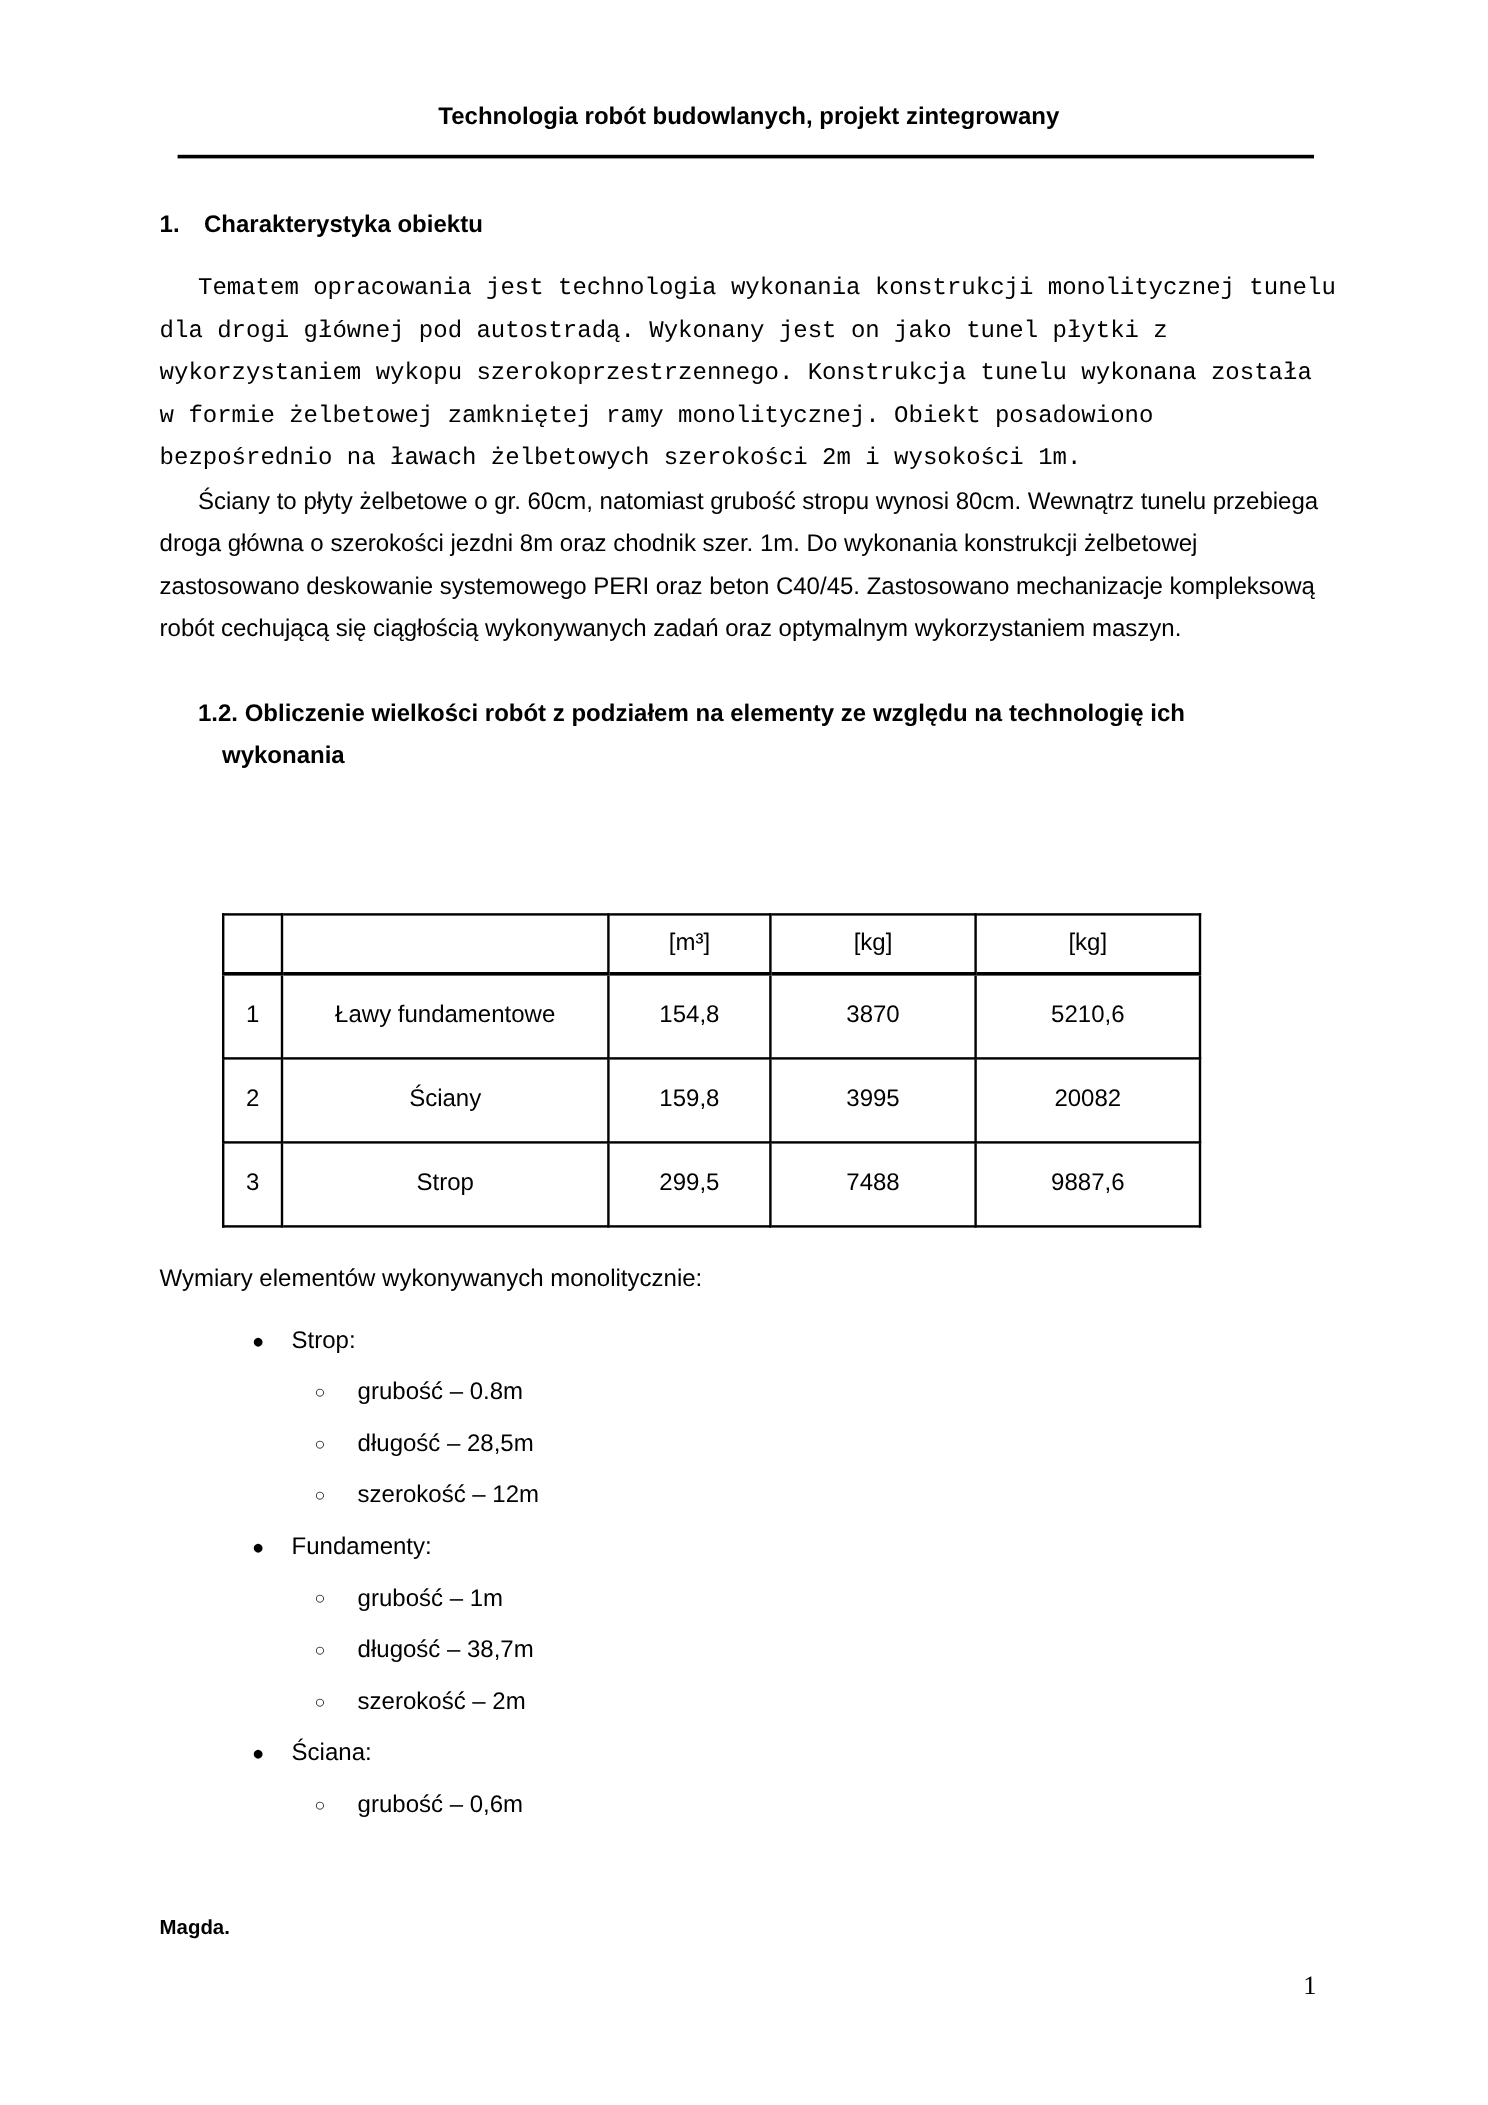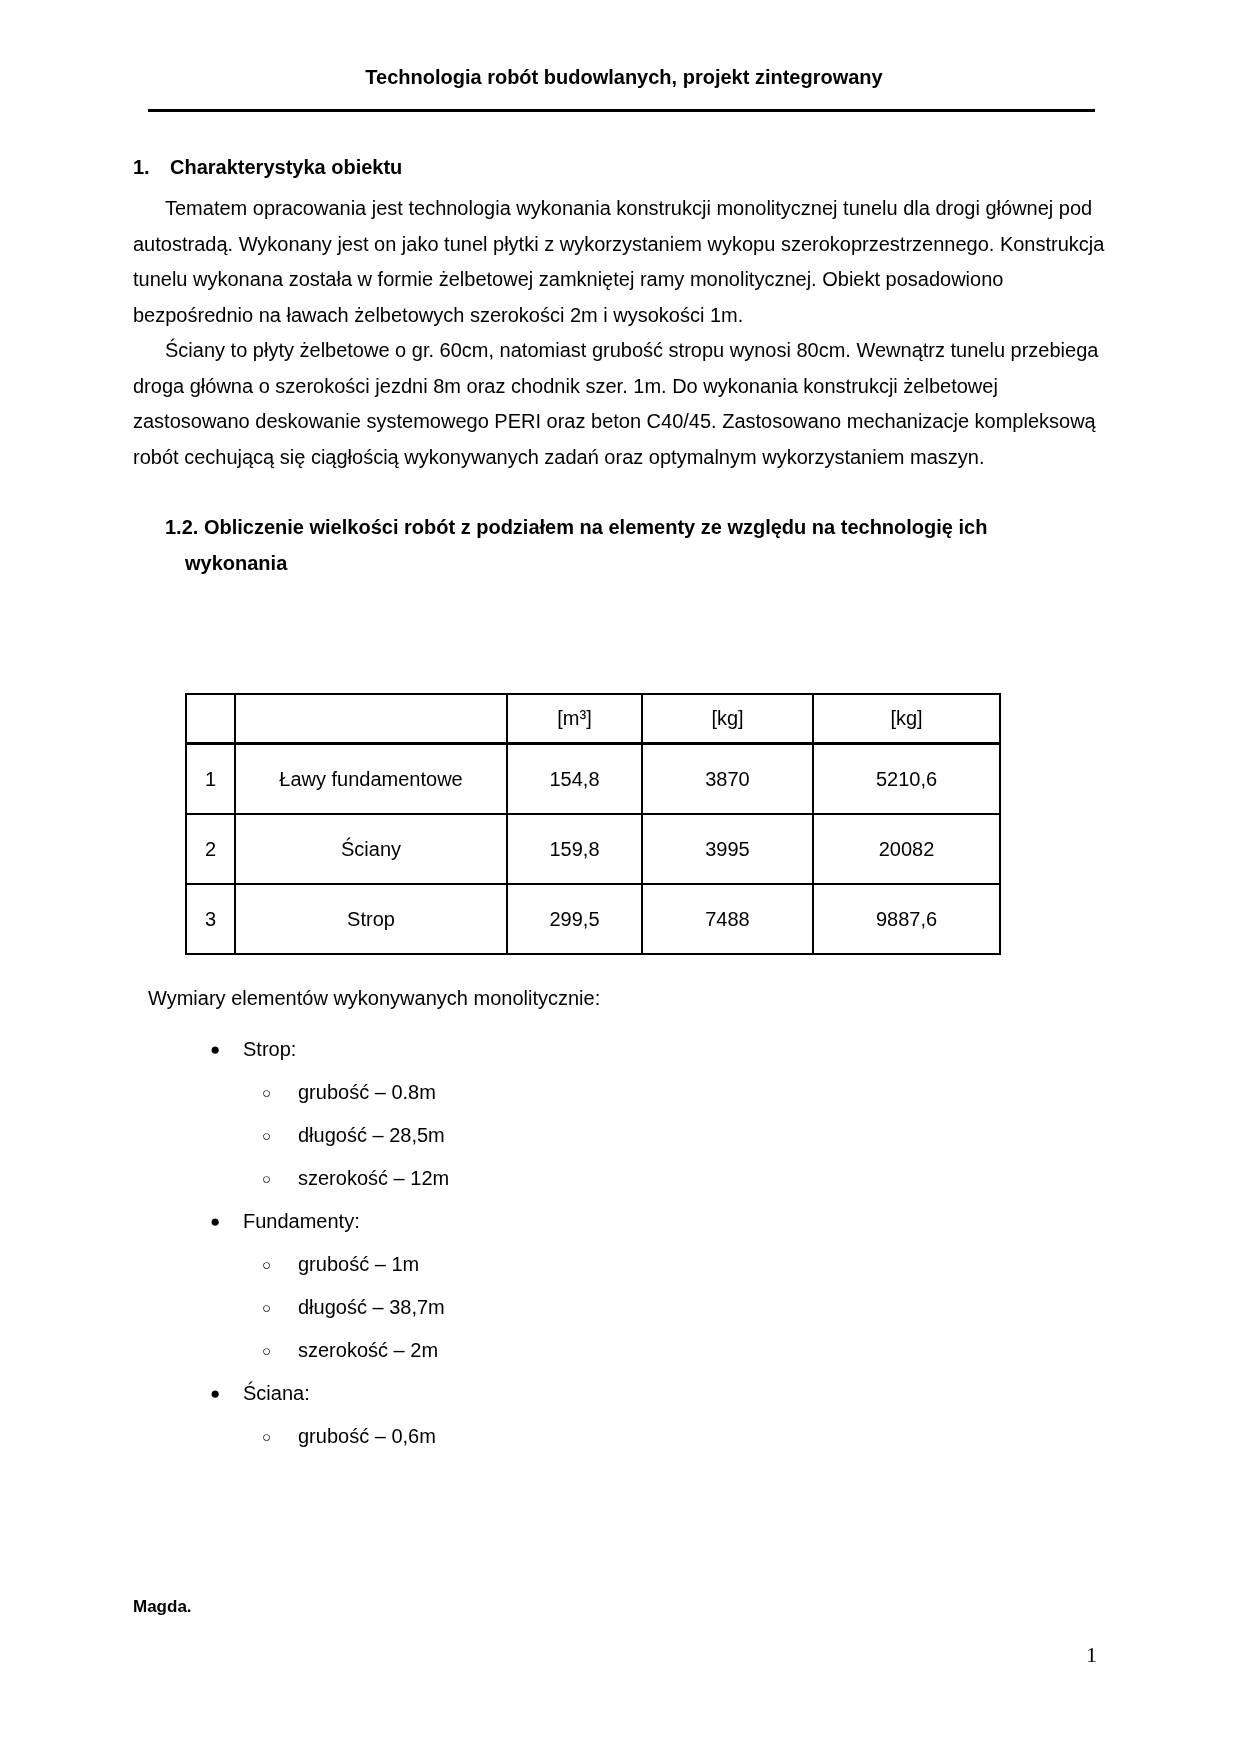--- a/index.html
+++ b/index.html
@@ -3,48 +3,48 @@
 <meta charset="utf-8">
 <style>
   html,body{margin:0;padding:0;}
   body{
     width:1240px;height:1754px;
     background:#ffffff;color:#000000;
     font-family:"Liberation Sans", sans-serif;
     font-size:20px;line-height:35.5px;
     position:relative;overflow:hidden;
   }
-  .content{padding:64px 125px 0 133px;}
+  .content{padding:84px 125px 0 133px;}
 
   .doc-header{text-align:center;font-weight:bold;line-height:26px;}
   .header-rule{height:0;border-bottom:3px solid #000;margin:19px 20px 0 15px;}
 
   .h1{margin-top:40px;font-weight:bold;line-height:30px;}
   .h1 .num{display:inline-block;width:37px;}
   .h2{margin-top:6px;padding-left:32px;font-weight:bold;line-height:30px;}
   .h2 .num{display:inline-block;width:43px;}
 
   .para{margin:0;text-indent:32px;text-align:left;}
-  .para.first{margin-top:9px;}
+  .para.first{margin-top:21px;font-family:Liberation Mono, monospace;}
 
   .h3{margin-top:35px;font-weight:bold;line-height:35.5px;
       padding-left:52px;text-indent:-20px;max-width:900px;}
   .h3 .num{display:inline;}
 
   table.qty{border-collapse:collapse;table-layout:fixed;width:814px;
             margin:112px 0 0 52px;}
   table.qty td{border:2px solid #000;vertical-align:middle;
                text-align:center;padding:0;line-height:27px;}
   tr.hdr td{height:85px;font-weight:normal;}
   tr.units td{height:47px;border-bottom:3px solid #000;margin-top:35px;}
   tr.data td{height:68px;}
   td.cell-left{text-align:left;padding-left:9px;}
   td.cell-name{text-align:left;padding-left:11px;}
 
-  .dims-intro{margin-top:28px;line-height:30px;margin-left:15px;}
+  .dims-intro{margin-top:28px;line-height:30px;}
   ul.dims{list-style:none;margin:15px 0 0 0;padding:0;}
   ul.dims li{line-height:43px;display:flex;}
   li.lvl1{padding-left:77px;}
   li.lvl1 .marker{width:33px;font-size:17px;}
   li.lvl2{padding-left:129px;}
   li.lvl2 .marker{width:36px;font-size:15px;}
 
   .footer-author{position:absolute;left:133px;top:1596px;
                  font-weight:bold;font-size:17px;line-height:22px;}
   .page-number{position:absolute;left:1086px;top:1642px;

